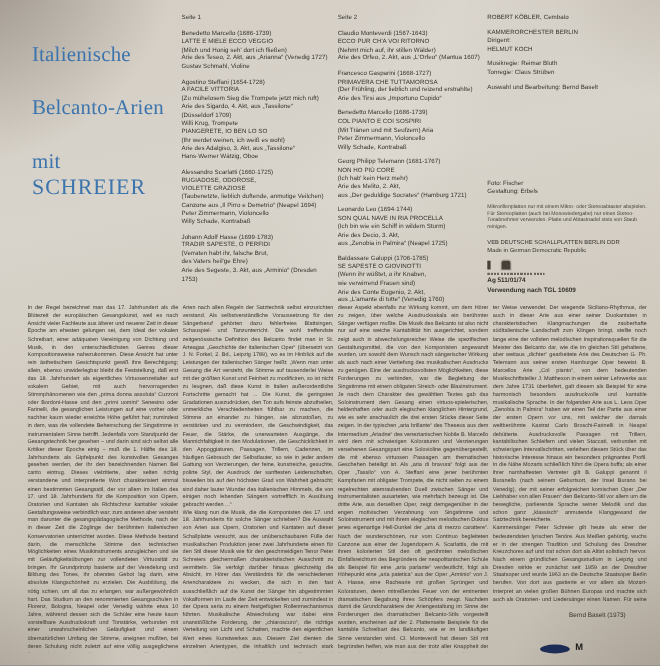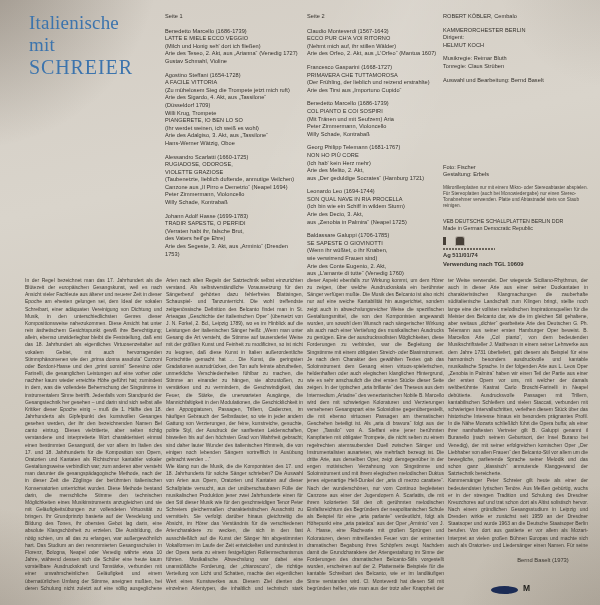--- a/index.html
+++ b/index.html
@@ -9,21 +9,21 @@
     background:
       linear-gradient(115deg, rgba(255,255,255,0) 38%, rgba(255,255,255,0.10) 47%, rgba(255,255,255,0) 56%),
       radial-gradient(circle 270px at -30px -40px, rgba(58,46,34,0.40), rgba(58,46,34,0) 70%),
       radial-gradient(circle 200px at -25px 645px, rgba(58,46,34,0.24), rgba(58,46,34,0) 70%),
       radial-gradient(circle 240px at 625px 655px, rgba(66,54,42,0.26), rgba(66,54,42,0) 72%),
       radial-gradient(circle 170px at 615px -30px, rgba(66,54,42,0.12), rgba(66,54,42,0) 70%),
       linear-gradient(168deg,#d4cec5 0%,#d9d4cb 30%,#d0cabf 55%,#c9c2b7 80%,#c2bbaf 100%);
   }
   
   .title{position:absolute;left:29px;top:12px;color:#3c74ad;font-family:"Liberation Serif","DejaVu Serif",serif;}
-  .title .tl{font-size:19px;line-height:22px;letter-spacing:0.2px;}
+  .title .tl{font-size:19px;line-height:22px;letter-spacing:0.2px;margin-top:27px;}
   .title .tc{font-size:20px;line-height:22.5px;letter-spacing:0.9px;}
   
   .tracks{position:absolute;top:13px;font-size:5.6px;line-height:7.6px;letter-spacing:0.05px;}
   #side1{left:165px;width:137px;}
   #side2{left:307px;width:137px;}
   #credits{left:443px;width:152px;}
   .tracks .heading{margin-bottom:7px;}
   .tgroup{margin-bottom:6px;}
   .tline{white-space:normal;}
   
@@ -50,20 +50,21 @@
   .mmark-oval{position:absolute;left:491px;top:586px;width:27px;height:8px;border-radius:50%;background:#1c2c55;}
   .mmark-letter{position:absolute;left:523px;top:583px;font-size:8.5px;font-weight:bold;color:#22211e;}
 </style>
 </head>
 <body>
 
 <div class="cover">
 
   <div class="title">
     <div class="tl">Italienische</div>
+    <div class="tl">Belcanto-Arien</div>
     <div class="tl">mit</div>
     <div class="tc">SCHREIER</div>
   </div>
 
   <div class="tracks" id="side1">
     <div class="heading">Seite 1</div>
     <div>
         <div class="tgroup">
           <div class="tline">Benedetto Marcello (1686-1739)</div>
           <div class="tline">LATTE E MIELE ECCO VEGGIO</div>

